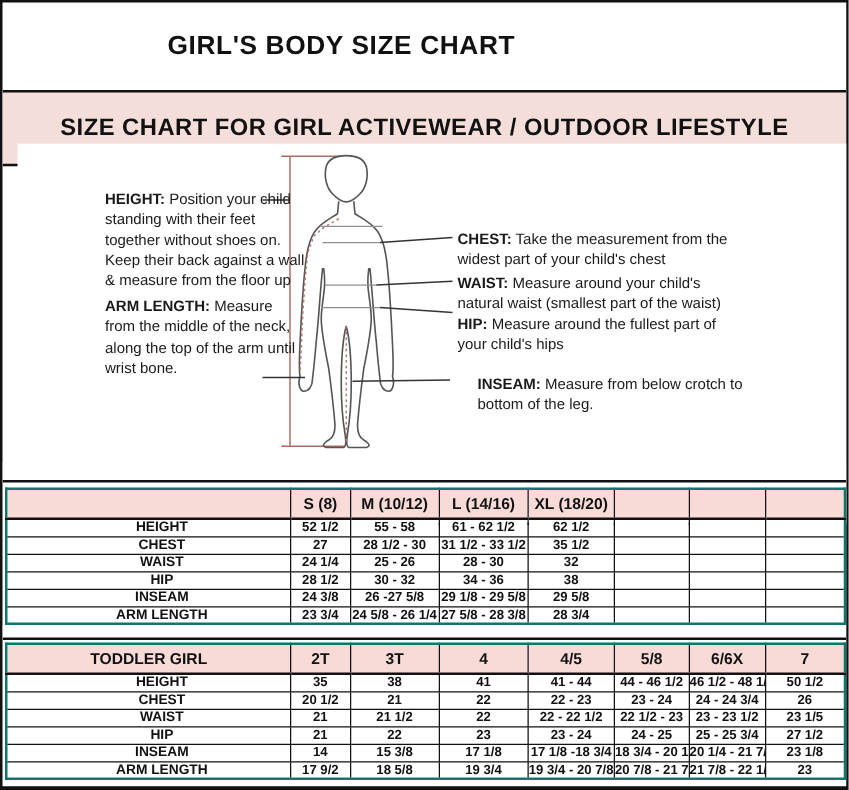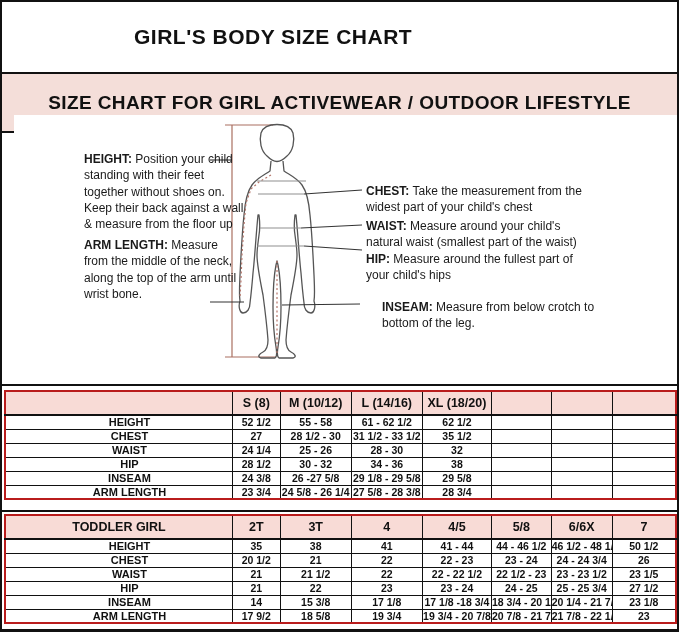--- a/index.html
+++ b/index.html
@@ -27,21 +27,21 @@
   .note-chest{left:352px;top:68px;width:225px;}
   .note-waist{left:352px;top:103px;width:230px;}
   .note-hip{left:352px;top:136px;width:225px;}
   .note-inseam{left:352px;top:184px;width:230px;margin-left:16px;}
   
   .gap-strip{position:absolute;left:0;width:100%;background:#fff;border-bottom:2px solid #111;}
   #strip1{top:368px;height:16px;}
   #strip2{top:498px;height:12px;}
   
   table.size{position:absolute;left:2px;width:673px;border-collapse:collapse;table-layout:fixed;
-    border:2px solid #b91c1c;}
+    border:2px solid #0f766e;}
   #table1{top:388px;}
   #table2{top:512px;}
   table.size th,table.size td{border:1px solid #111;text-align:center;vertical-align:middle;
     font-weight:bold;padding:0;overflow:hidden;white-space:nowrap;}
   table.size thead tr{height:24px;background:#f8dbd6;}
   table.size thead th{font-size:12.5px;border-bottom:2px solid #111;}
   table.size tbody tr{height:14px;background:#fff;}
   table.size tbody td{font-size:10.5px;}
   table.size td.row-label{font-size:11px;padding-left:21px;}
   col.c-label{width:33.9%;}

